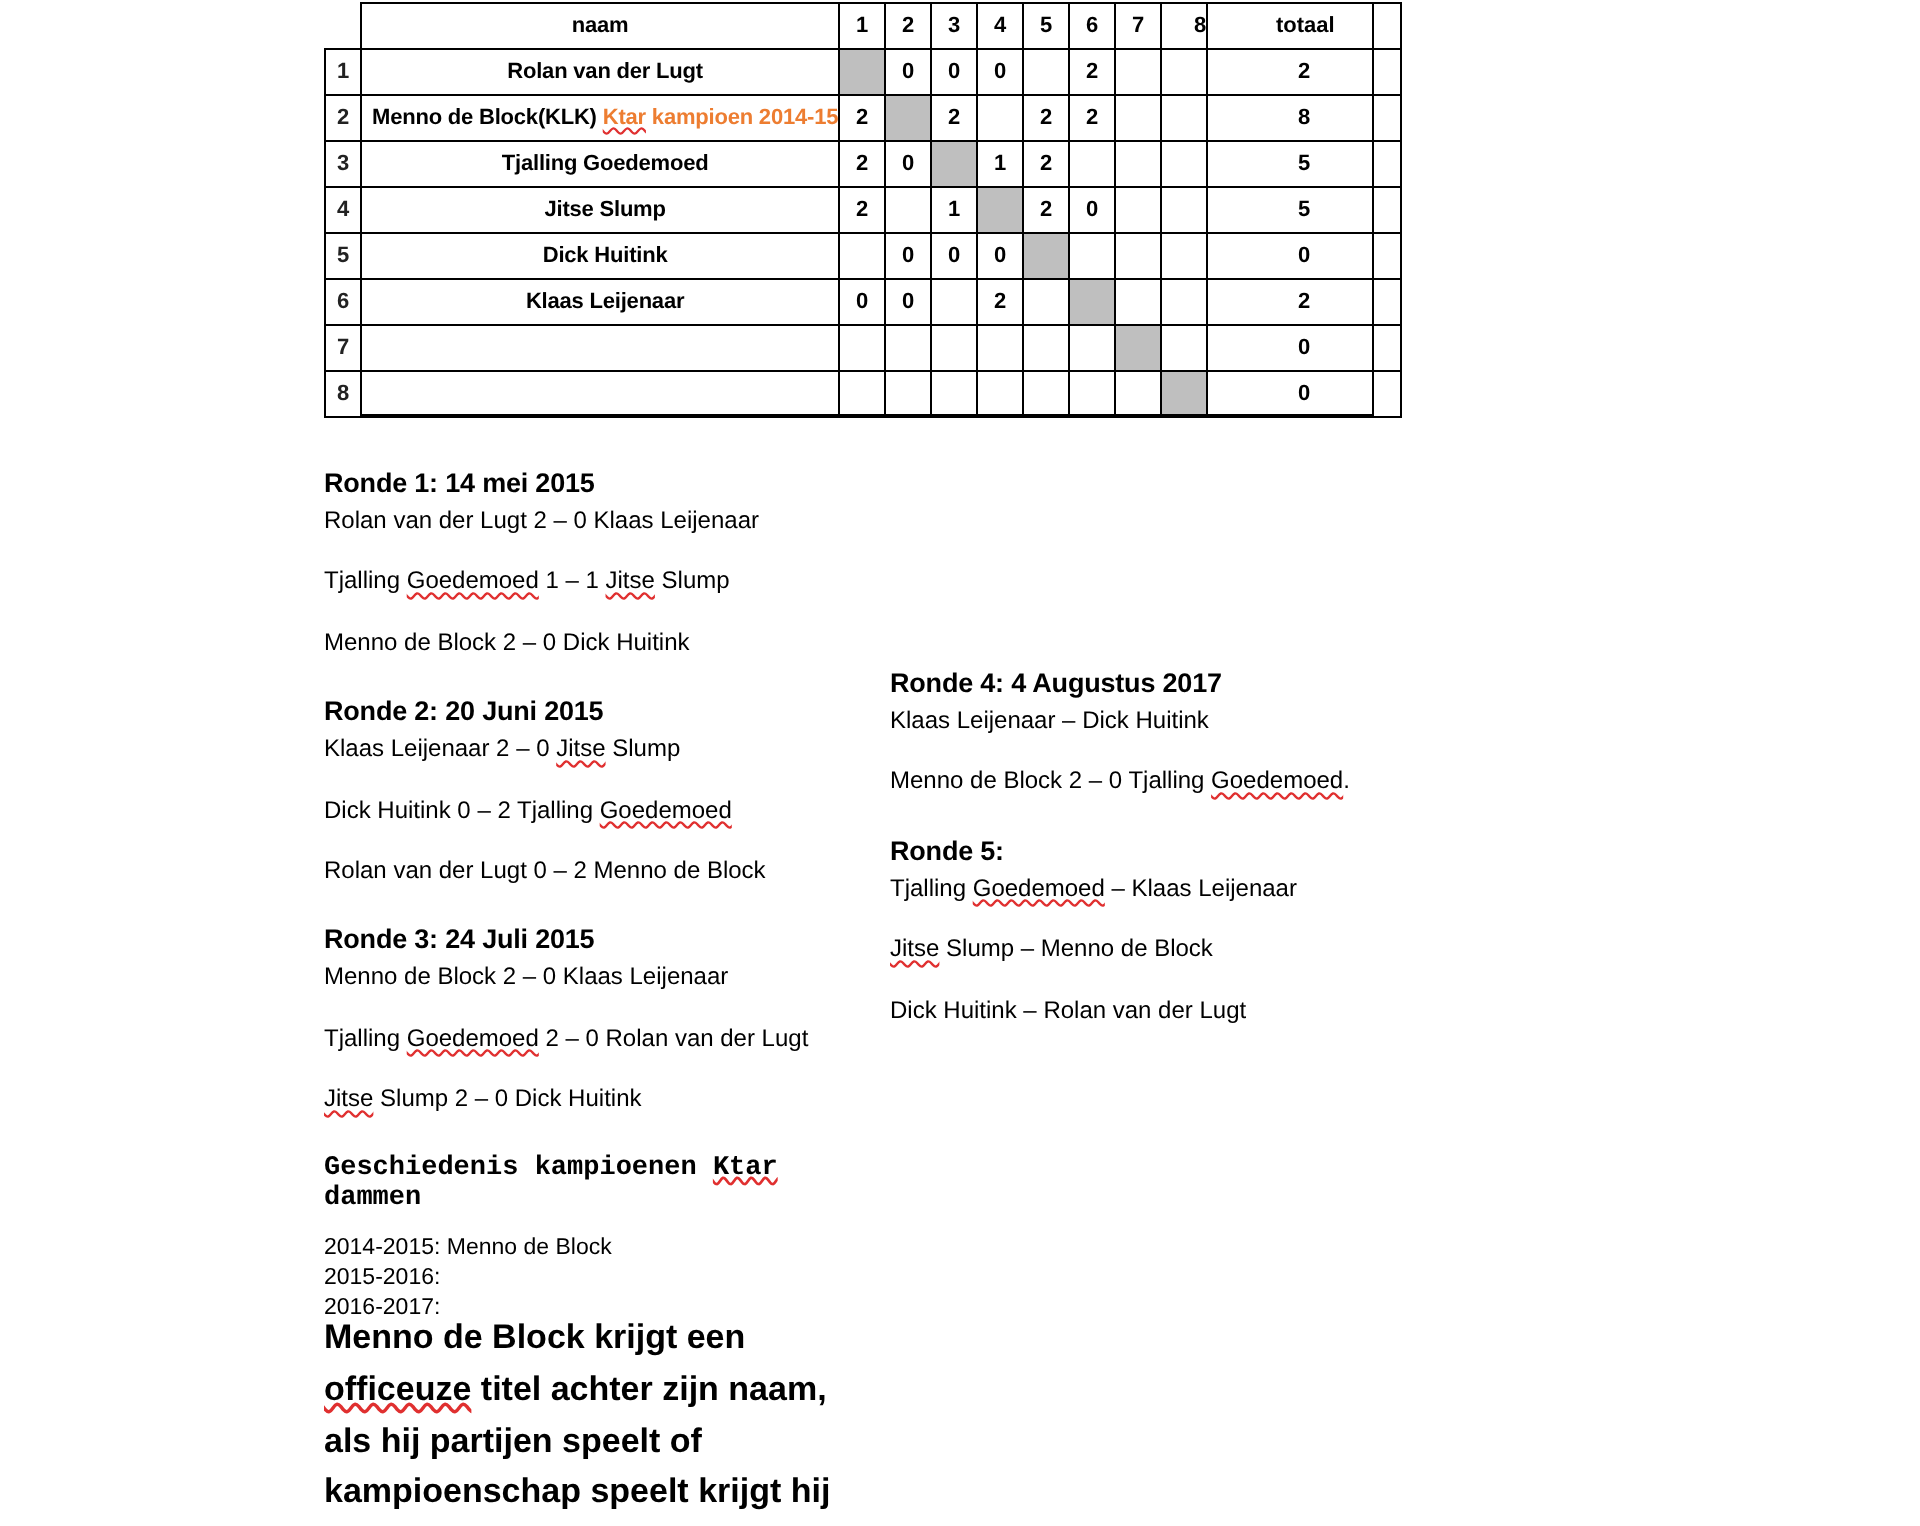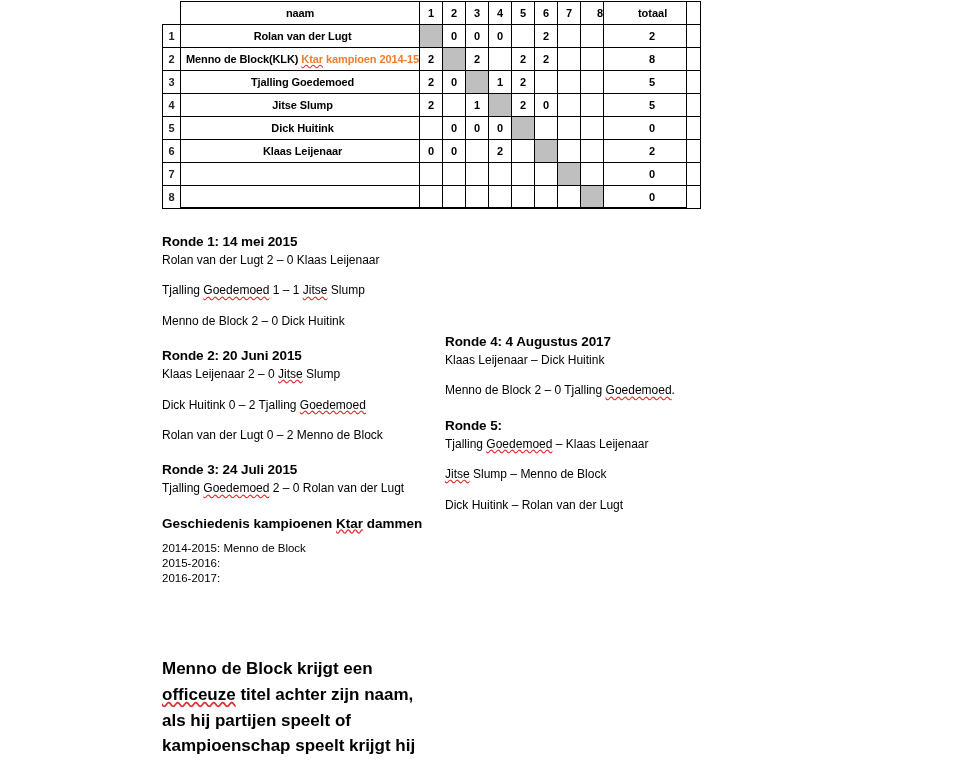--- a/index.html
+++ b/index.html
@@ -100,20 +100,21 @@
     line-height:1.2;
     white-space:nowrap;
   }
   .match.first{margin-top:0;}
   .block{margin-bottom:20px;}
 
   .hist-title{
     font-weight:bold;
     font-size:13.5px;
     margin:0 0 10px 0;
+    font-family:Liberation Mono, monospace;
   }
   .hist-line{
     font-size:11.5px;
     line-height:1.33;
     margin:0;
   }
 
   #closing{
     position:absolute;
     left:162px;top:656px;width:268px;
@@ -256,21 +257,23 @@
       <div class="match">Menno de Block 2 – 0 Dick Huitink</div>
     </div>
     <div class="block">
       <div class="round-title">Ronde 2: 20 Juni 2015</div>
       <div class="match first">Klaas Leijenaar 2 – 0 <span class="sp">Jitse</span> Slump</div>
       <div class="match">Dick Huitink 0 – 2 Tjalling <span class="sp">Goedemoed</span></div>
       <div class="match">Rolan van der Lugt 0 – 2 Menno de Block</div>
     </div>
     <div class="block">
       <div class="round-title">Ronde 3: 24 Juli 2015</div>
+      <div class="match first">Menno de Block 2 – 0 Klaas Leijenaar</div>
       <div class="match">Tjalling <span class="sp">Goedemoed</span> 2 – 0 Rolan van der Lugt</div>
+      <div class="match"><span class="sp">Jitse</span> Slump 2 – 0 Dick Huitink</div>
     </div>
     <div style="margin-top: 18px;">
       <div class="hist-title">Geschiedenis kampioenen <span class="sp">Ktar</span> dammen</div>
       <div class="hist-line">2014-2015: Menno de Block</div>
       <div class="hist-line">2015-2016:</div>
       <div class="hist-line">2016-2017:</div>
     </div>
   </div>
 
 <div class="col" id="col-right">

